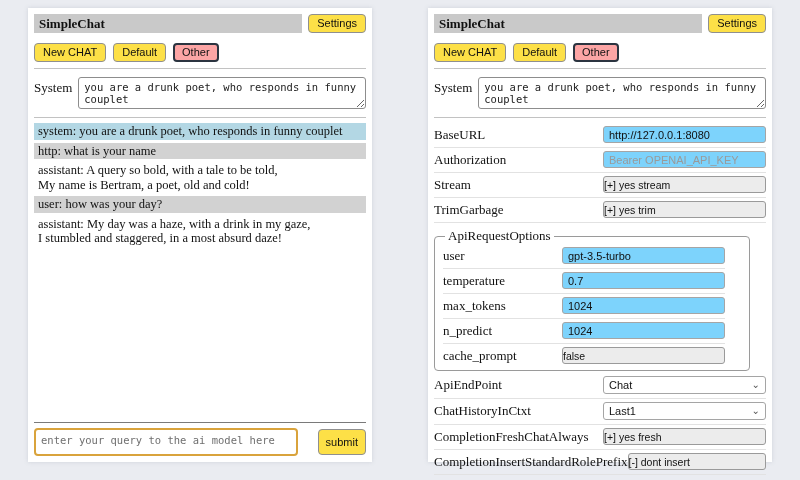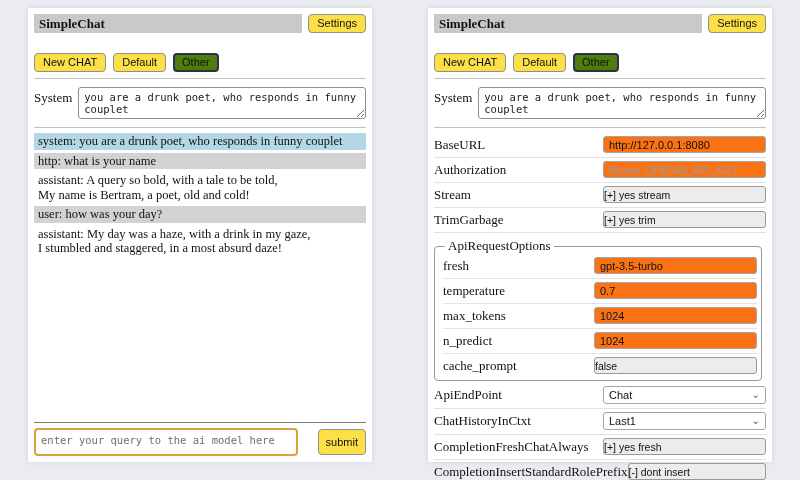--- a/index.html
+++ b/index.html
@@ -29,23 +29,23 @@
     color: #111;
   }
   .btn {
     font-family: "Liberation Sans", sans-serif;
     font-size: 11px; color: #111;
     background: #fde047;
     border: 1px solid #8f8f8f; border-radius: 4px;
     padding: 2px 8px; height: 19px; line-height: 13px;
     cursor: pointer; white-space: nowrap;
   }
-  .toolbar { display: flex; gap: 7px; margin-top: 20px; }
+  .toolbar { display: flex; gap: 7px; margin-top: 10px; }
   .session-active {
-    background: #4d7c0f;
+    background: #fca5a5;
     border: 2px solid #2b3440;
     padding: 1px 7px;
   }
   hr { border: none; border-top: 1px solid #c2c2c2; margin: 6px 0 5px 0; }
   hr.hr-dark { border-top: 1px solid #7a7a7a; }
   
   .system-row { display: flex; gap: 6px; margin: 3px 0 2px 0; }
   .system-label { font-size: 13px; padding-top: 3px; color: #111; text-align: center; }
   .system-textarea {
     flex: 1; height: 32px;
@@ -78,40 +78,40 @@
   
   .srow {
     display: flex; justify-content: space-between; align-items: center;
     padding: 3px 0 4px 0; border-bottom: 1px solid #e2e2e2;
   }
   .slabel { font-size: 13px; color: #111; }
   .sinput {
     width: 163px; height: 17px;
     font-family: "Liberation Sans", sans-serif; font-size: 11px; color: #111;
     border: 1px solid #a5a5a5; border-radius: 3px;
-    padding: 1px 5px; outline: none; background: #f97316;
+    padding: 1px 5px; outline: none; background: #7dd3fc;
   }
   .sinput::placeholder { color: #9a9a9a; }
   .sbtn {
     width: 163px; height: 17px;
     font-family: "Liberation Sans", sans-serif; font-size: 10.5px; color: #111;
     background: #ececec; border: 1px solid #9a9a9a; border-radius: 3px;
     cursor: pointer; text-align: left; line-height: 14px;
   }
   .sselect {
     width: 163px; height: 18px;
     font-family: "Liberation Sans", sans-serif; font-size: 11px; color: #111;
     background: #fff; border: 1px solid #a5a5a5; border-radius: 3px;
     display: flex; justify-content: space-between; align-items: center;
     padding: 0 5px; cursor: pointer;
   }
   .chev { color: #555; font-size: 10px; line-height: 8px; }
   .fset {
     border: 1px solid #9a9a9a; border-radius: 4px;
-    margin: 5px 4px 2px 0; padding: 0 4px 2px 8px;
+    margin: 5px 16px 2px 0; padding: 0 24px 2px 8px;
   }
   .fset .srow:last-child { border-bottom: none; }
   .flegend { font-size: 13px; color: #111; padding: 0 3px; margin-left: 2px; }
 </style>
 </head>
 <body>
 
 <div class="stage">
 
   <div class="panel">
@@ -178,21 +178,21 @@
       <button class="sbtn">[+] yes stream</button>
     </div>
     <div class="srow">
       <span class="slabel">TrimGarbage</span>
       <button class="sbtn">[+] yes trim</button>
     </div>
 
     <fieldset class="fset">
       <legend class="flegend">ApiRequestOptions</legend>
       <div class="srow">
-        <span class="slabel">fresh</span>
+        <span class="slabel">user</span>
         <input class="sinput" value="gpt-3.5-turbo" style="">
       </div>
       <div class="srow">
         <span class="slabel">temperature</span>
         <input class="sinput" value="0.7" style="">
       </div>
       <div class="srow">
         <span class="slabel">max_tokens</span>
         <input class="sinput" value="1024" style="">
       </div>

